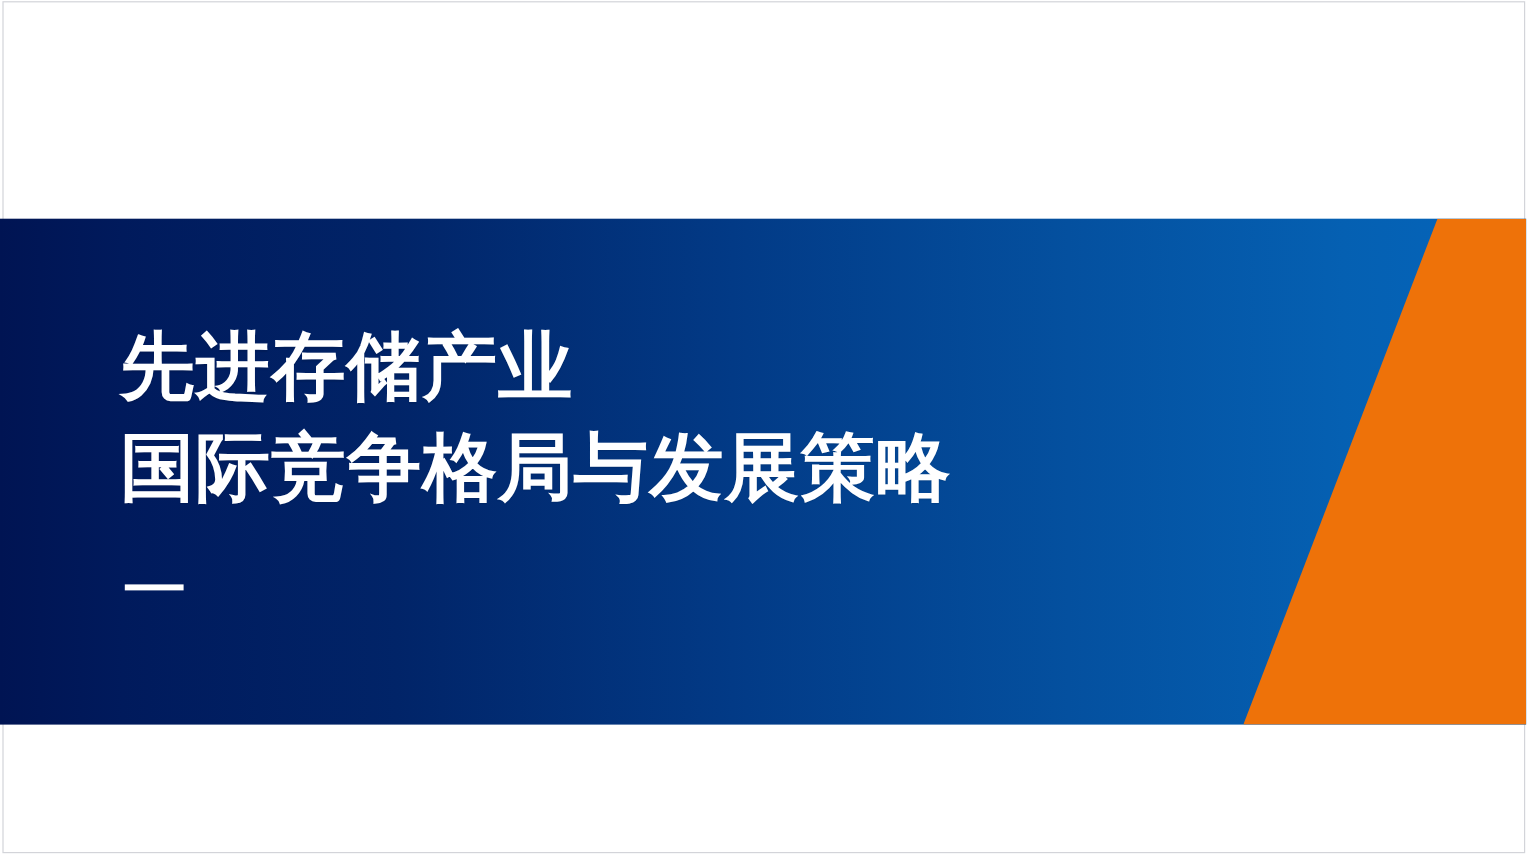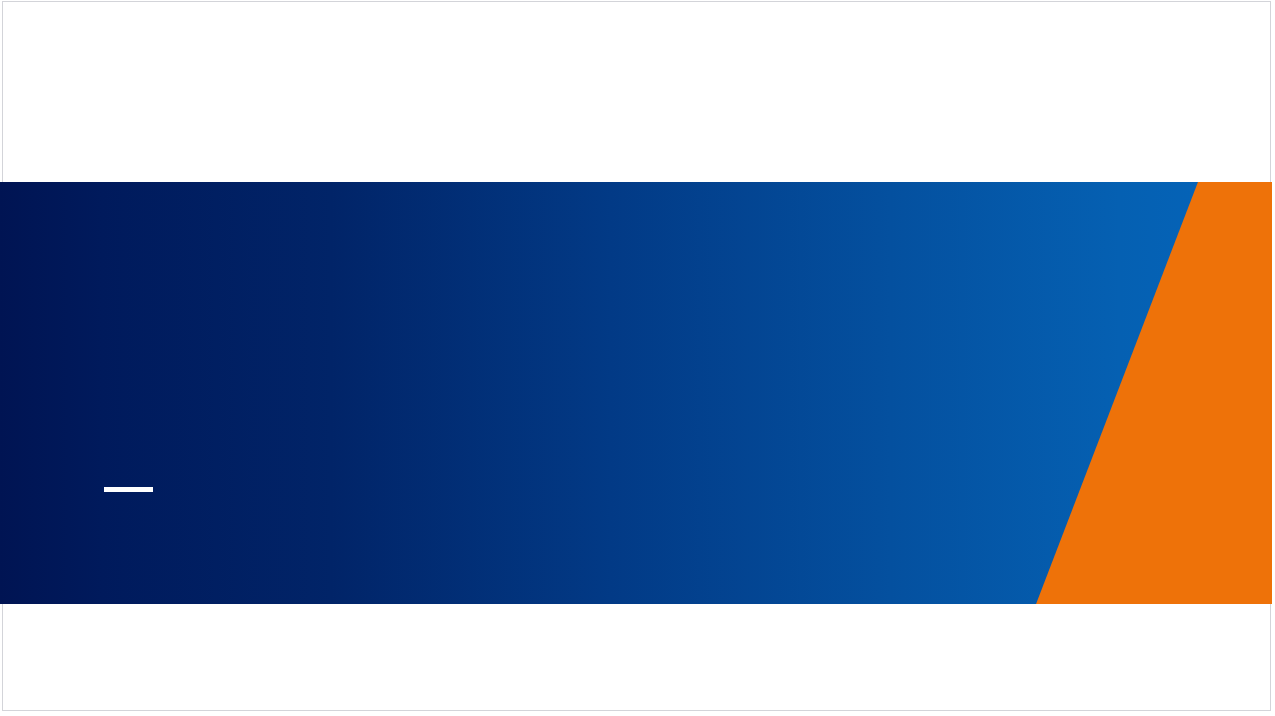--- a/index.html
+++ b/index.html
@@ -104,17 +104,19 @@
 <div id="slide-root">
 
   <div id="slide-frame"></div>
 
   <div id="banner">
     <div id="banner-blue"></div>
     <div id="banner-orange"></div>
   </div>
 
   <div id="title-block">
+    <div class="title-line">先进存储产业</div>
+    <div class="title-line">国际竞争格局与发展策略</div>
   </div>
 
   <div id="accent-rule"></div>
 
 </div>
 
 </body></html>

